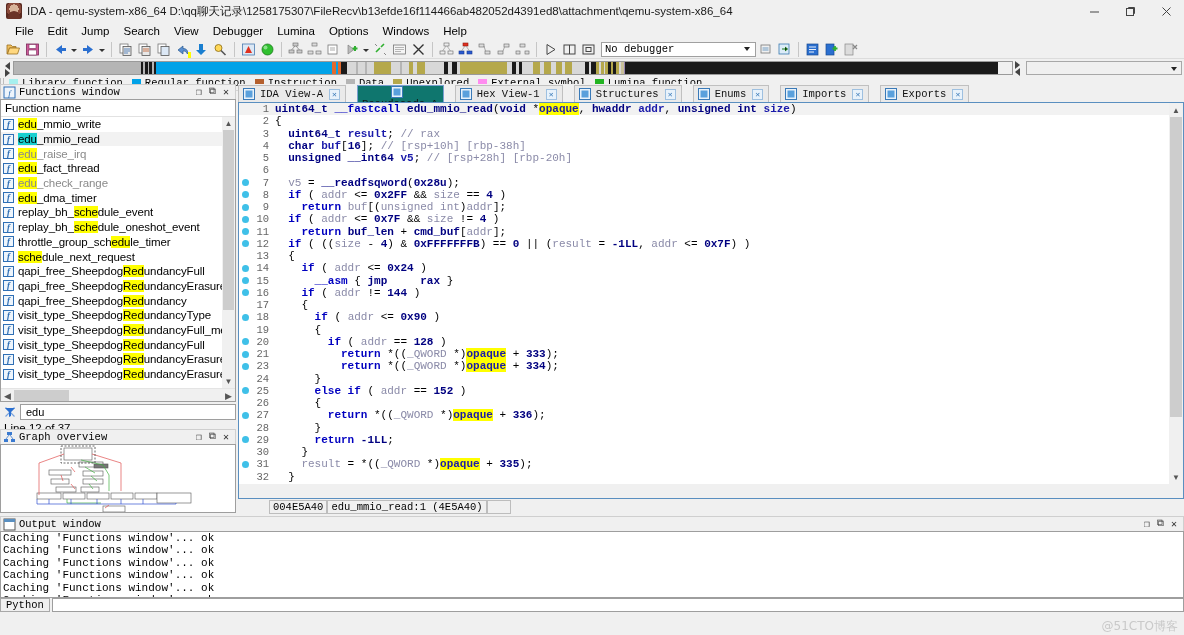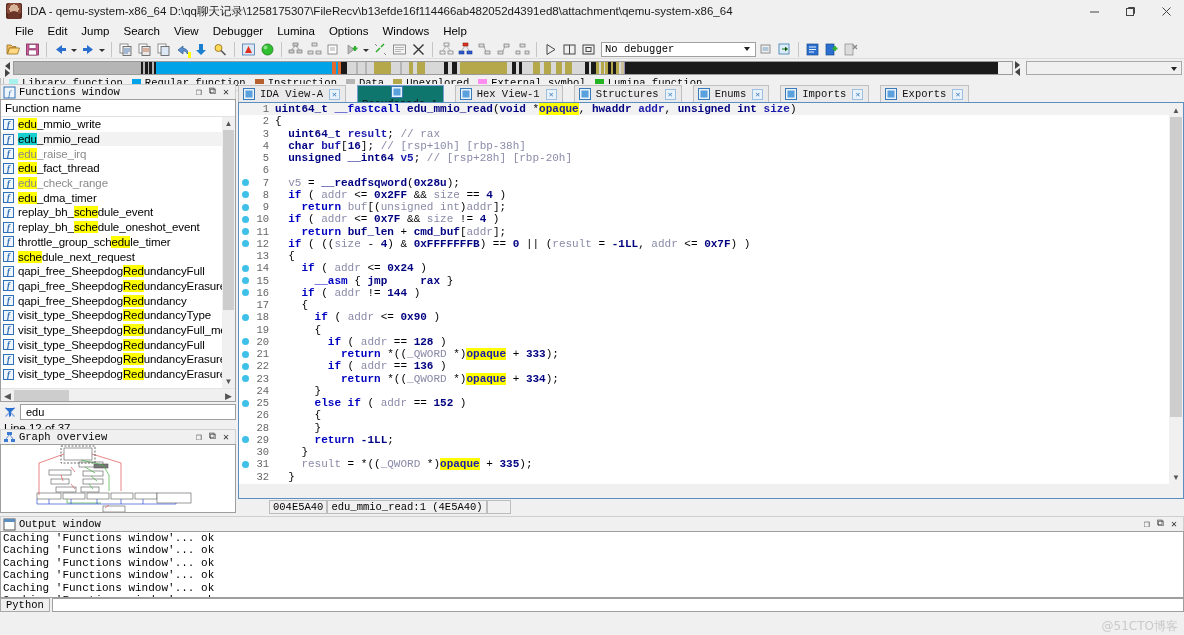--- a/index.html
+++ b/index.html
@@ -848,25 +848,25 @@
             <div class="code-line"><span class="bp"><i></i></span><span class="lnum">12</span><span class="lsep"></span><span class="ctext">  <span class="kw">if</span> ( ((<span class="loc">size</span> - <span class="num">4</span>) &amp; <span class="num">0xFFFFFFFB</span>) == <span class="num">0</span> || (<span class="loc">result</span> = <span class="num">-1LL</span>, <span class="loc">addr</span> &lt;= <span class="num">0x7F</span>) )</span></div>
             <div class="code-line"><span class="bp"></span><span class="lnum">13</span><span class="lsep"></span><span class="ctext">  {</span></div>
             <div class="code-line"><span class="bp"><i></i></span><span class="lnum">14</span><span class="lsep"></span><span class="ctext">    <span class="kw">if</span> ( <span class="loc">addr</span> &lt;= <span class="num">0x24</span> )</span></div>
             <div class="code-line"><span class="bp"><i></i></span><span class="lnum">15</span><span class="lsep"></span><span class="ctext">      <span class="kw">__asm</span> { <span class="plain">jmp</span>     <span class="plain">rax</span> }</span></div>
             <div class="code-line"><span class="bp"><i></i></span><span class="lnum">16</span><span class="lsep"></span><span class="ctext">    <span class="kw">if</span> ( <span class="loc">addr</span> != <span class="num">144</span> )</span></div>
             <div class="code-line"><span class="bp"></span><span class="lnum">17</span><span class="lsep"></span><span class="ctext">    {</span></div>
             <div class="code-line"><span class="bp"><i></i></span><span class="lnum">18</span><span class="lsep"></span><span class="ctext">      <span class="kw">if</span> ( <span class="loc">addr</span> &lt;= <span class="num">0x90</span> )</span></div>
             <div class="code-line"><span class="bp"></span><span class="lnum">19</span><span class="lsep"></span><span class="ctext">      {</span></div>
             <div class="code-line"><span class="bp"><i></i></span><span class="lnum">20</span><span class="lsep"></span><span class="ctext">        <span class="kw">if</span> ( <span class="loc">addr</span> == <span class="num">128</span> )</span></div>
             <div class="code-line"><span class="bp"><i></i></span><span class="lnum">21</span><span class="lsep"></span><span class="ctext">          <span class="kw">return</span> *((<span class="loc">_QWORD</span> *)<span class="yel var">opaque</span> + <span class="num">333</span>);</span></div>
-            <div class="code-line"><span class="bp"><i></i></span><span class="lnum">22</span><span class="lsep"></span><span class="ctext">        <span class="kw">if</span> ( <span class="loc">addr</span> == <span class="num">136</span> )</span></div>
             <div class="code-line"><span class="bp"><i></i></span><span class="lnum">23</span><span class="lsep"></span><span class="ctext">          <span class="kw">return</span> *((<span class="loc">_QWORD</span> *)<span class="yel var">opaque</span> + <span class="num">334</span>);</span></div>
             <div class="code-line"><span class="bp"></span><span class="lnum">24</span><span class="lsep"></span><span class="ctext">      }</span></div>
             <div class="code-line"><span class="bp"><i></i></span><span class="lnum">25</span><span class="lsep"></span><span class="ctext">      <span class="kw">else if</span> ( <span class="loc">addr</span> == <span class="num">152</span> )</span></div>
             <div class="code-line"><span class="bp"></span><span class="lnum">26</span><span class="lsep"></span><span class="ctext">      {</span></div>
+            <div class="code-line"><span class="bp"><i></i></span><span class="lnum">27</span><span class="lsep"></span><span class="ctext">        <span class="kw">return</span> *((<span class="loc">_QWORD</span> *)<span class="yel var">opaque</span> + <span class="num">336</span>);</span></div>
             <div class="code-line"><span class="bp"></span><span class="lnum">28</span><span class="lsep"></span><span class="ctext">      }</span></div>
             <div class="code-line"><span class="bp"><i></i></span><span class="lnum">29</span><span class="lsep"></span><span class="ctext">      <span class="kw">return</span> <span class="num">-1LL</span>;</span></div>
             <div class="code-line"><span class="bp"></span><span class="lnum">30</span><span class="lsep"></span><span class="ctext">    }</span></div>
             <div class="code-line"><span class="bp"><i></i></span><span class="lnum">31</span><span class="lsep"></span><span class="ctext">    <span class="loc">result</span> = *((<span class="loc">_QWORD</span> *)<span class="yel var">opaque</span> + <span class="num">335</span>);</span></div>
             <div class="code-line"><span class="bp"></span><span class="lnum">32</span><span class="lsep"></span><span class="ctext">  }</span></div>
           </div>
         <div class="code-vscroll">
           <div class="a1">▲</div>
           <div class="bar"></div>
           <div class="a2">▼</div>

